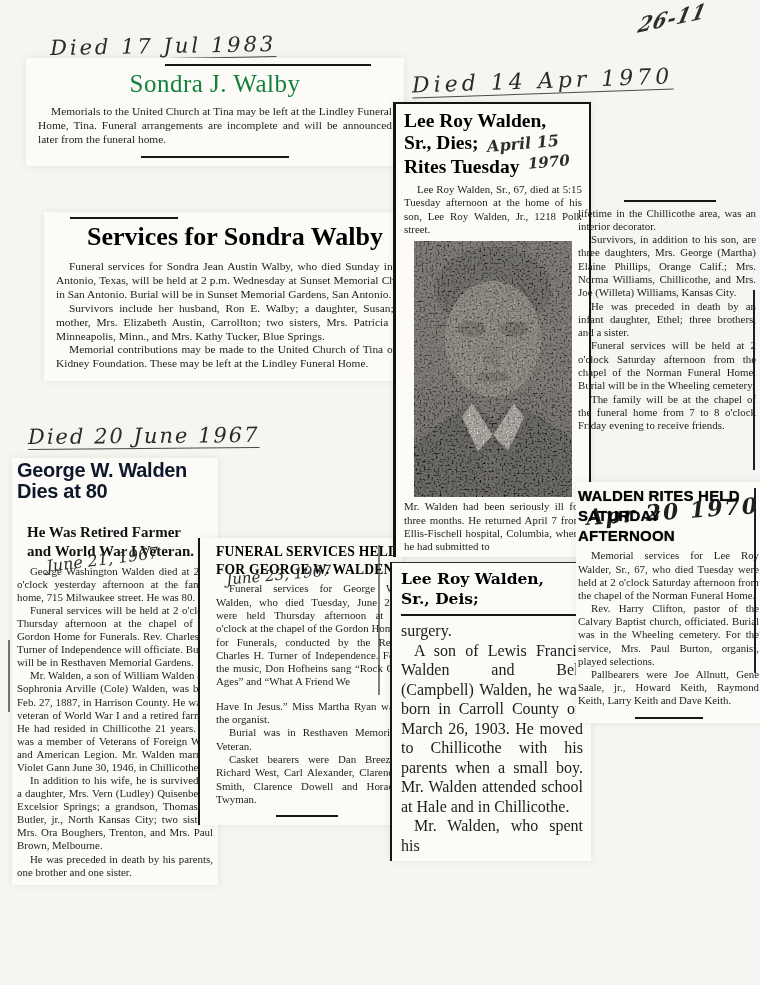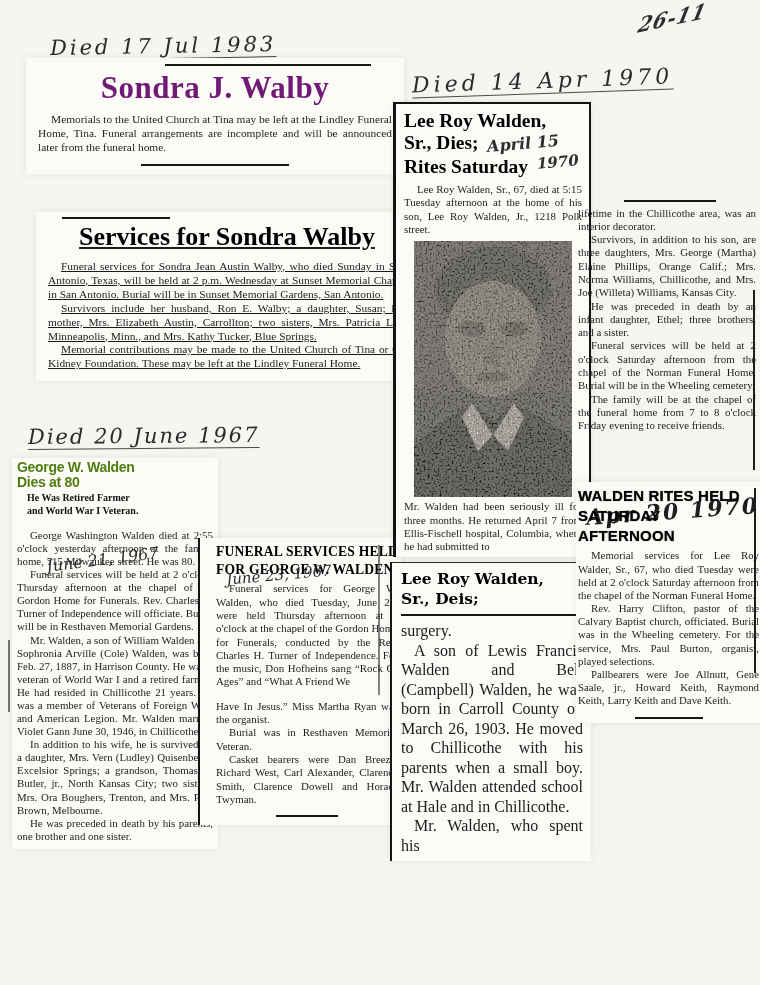--- a/index.html
+++ b/index.html
@@ -18,36 +18,36 @@
 
   
   .corner{position:absolute;left:638px;top:6px;font-size:20px;font-weight:bold;
           transform:rotate(-12deg);letter-spacing:1px;}
   .corner .slash{display:inline-block;transform:skewX(-25deg);}
 
   
   .note-1983{left:50px;top:34px;font-size:21px;letter-spacing:3px;transform:rotate(-1deg);}
   .clip-s1{left:26px;top:58px;width:354px;padding:6px 12px 8px;}
   .clip-s1 .rule.top{width:58%;margin:0 6% 4px auto;}
-  .h-s1{font-size:31px;font-weight:bold;text-align:center;margin:0 0 7px;color:#701a75;
+  .h-s1{font-size:25px;font-weight:normal;text-align:center;margin:0 0 7px;color:#15803d;
         font-family:"Liberation Serif",serif;letter-spacing:.5px;}
   .clip-s1 .news,.clip-s2 .news{font-size:11.4px;}
   .clip-s1 .rule.bot{width:42%;margin:9px auto 0;}
 
-  .clip-s2{left:36px;top:212px;width:358px;padding:5px 12px 10px;text-decoration:underline;}
+  .clip-s2{left:44px;top:212px;width:358px;padding:5px 12px 10px;}
   .clip-s2 .rule.top{width:30%;margin:0 0 3px 4%;}
   .h-s2{font-size:26px;font-weight:bold;text-align:center;margin:0 0 8px;color:#000;
         font-family:"Liberation Serif",serif;}
 
   
   .note-1967{left:28px;top:424px;font-size:21px;letter-spacing:2px;transform:rotate(-.5deg);}
   .clip-g1{left:12px;top:458px;width:196px;padding:2px 5px 6px;}
-  .h-g1{font-family:"Liberation Sans",sans-serif;font-weight:bold;font-size:14px;
-        line-height:1.07;margin:0 0 1px;color:#4d7c0f;letter-spacing:-.3px;}
-  .sub-g1{font-weight:bold;font-size:10px;line-height:1.3;margin:0 0 12px 10px;color:#111;}
+  .h-g1{font-family:"Liberation Sans",sans-serif;font-weight:bold;font-size:20px;
+        line-height:1.07;margin:0 0 20px;color:#0f172a;letter-spacing:-.3px;}
+  .sub-g1{font-weight:bold;font-size:15px;line-height:1.3;margin:0 0 3px 10px;color:#111;}
   .hand-g1{position:absolute;left:34px;top:92px;font-size:16px;transform:rotate(-7deg);}
   .clip-g1 .news{font-size:10.9px;}
   .clip-g1 .news p{line-height:1.2;}
 
   
   .clip-g2{left:198px;top:538px;width:182px;padding:5px 4px 8px 16px;
            border-left:2.5px solid #141414;}
   .h-g2{font-size:13.6px;font-weight:bold;line-height:1.3;margin:0 0 4px;color:#000;
         letter-spacing:.2px;border-bottom:0;}
   .hand-g2{position:absolute;left:26px;top:28px;font-size:15px;transform:rotate(-5deg);}
@@ -160,21 +160,21 @@
     <div class="rule end"></div>
   </div>
 
   <div class="note note-1970">Died 14 Apr 1970</div>
 
   <div class="clip clip-l1">
     <div class="h-l1">
       <span>Lee Roy Walden,</span><br>
       <span>Sr., Dies;</span>
       <span class="hand">April 15</span><br>
-      <span>Rites Saturday</span>
+      <span>Rites Tuesday</span>
       <span class="hand up">1970</span>
     </div>
     <div class="news">
       <p>Lee Roy Walden, Sr., 67, died at 5:15 Tuesday afternoon at the home of his son, Lee Roy Walden, Jr., 1218 Polk street.</p>
     </div>
     <svg class="photo" viewBox="0 0 158 256" preserveAspectRatio="none" aria-hidden="true">
       <defs>
         <filter id="grainDark" x="0" y="0" width="100%" height="100%">
           <feTurbulence type="fractalNoise" baseFrequency="0.65" numOctaves="3" seed="7"></feTurbulence>
           <feColorMatrix type="matrix" values="0 0 0 0 0  0 0 0 0 0  0 0 0 0 0  1.6 1.6 1.6 0 -1.35"></feColorMatrix>

